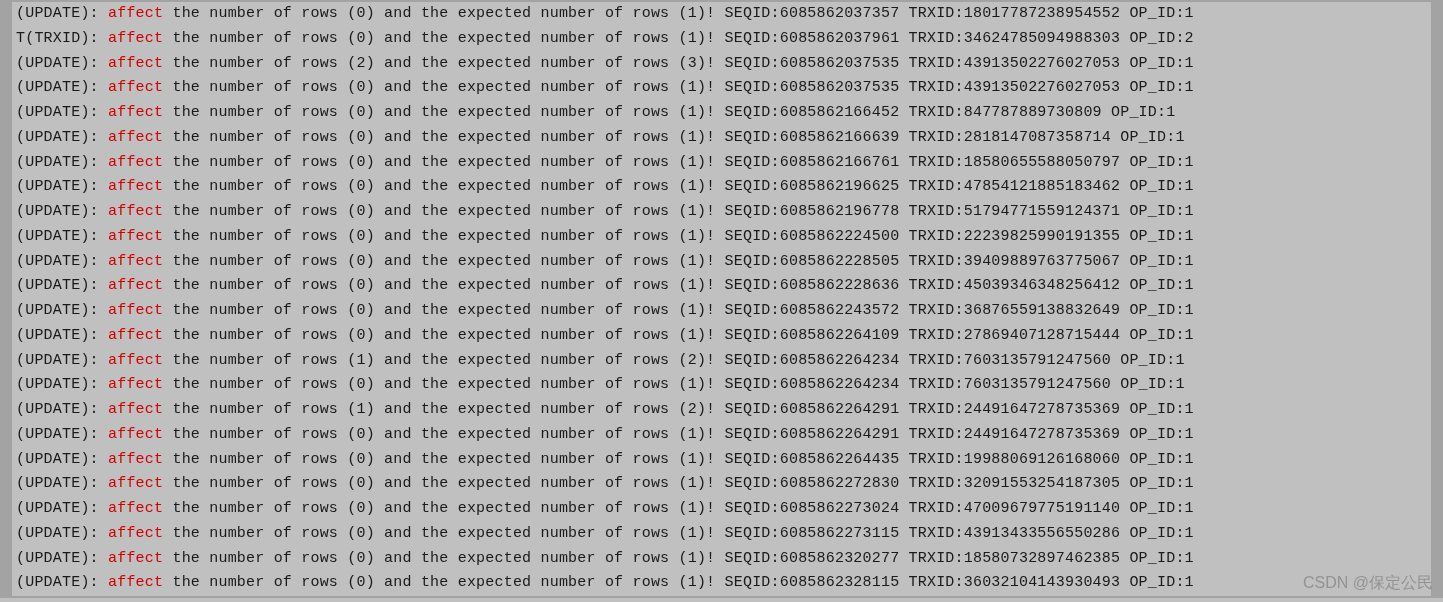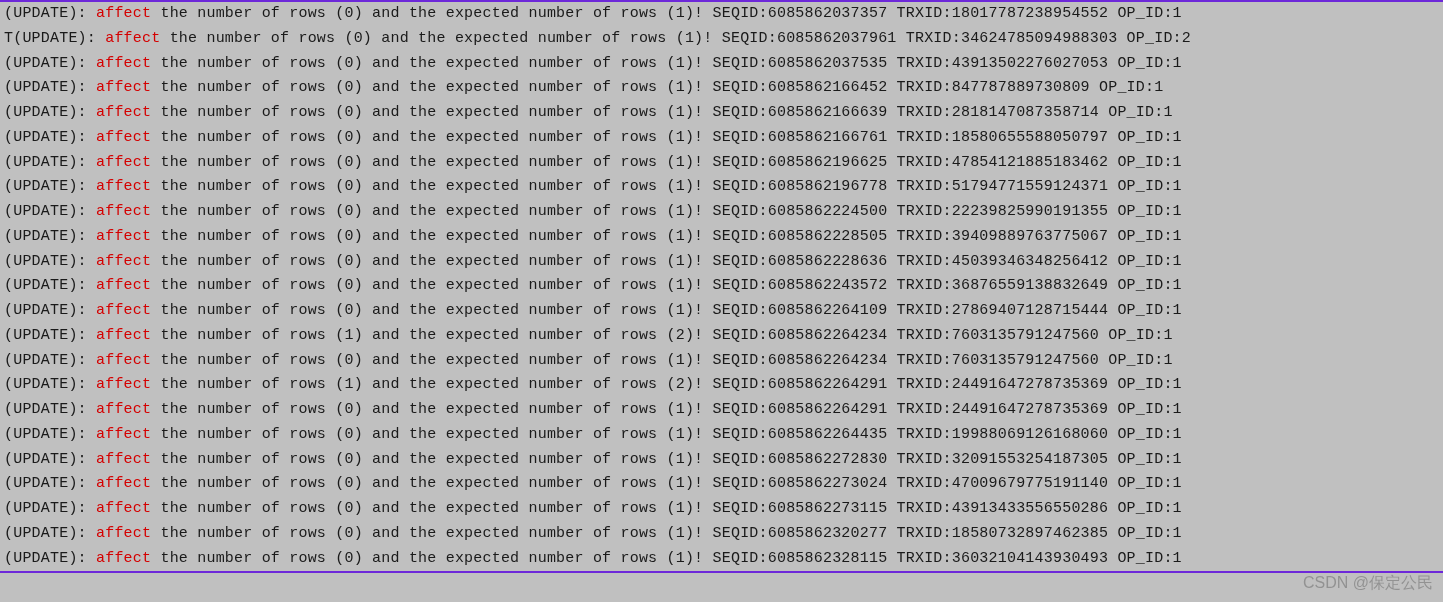--- a/index.html
+++ b/index.html
@@ -10,22 +10,22 @@
     body {
       font-family: "Courier New", Consolas, monospace;
       font-size: 15px;
       background: #c0c0c0;
       color: #1a1a1a;
       line-height: 1.65;
       overflow-x: hidden;
       white-space: nowrap;
     }
     .log-container {
-      padding: 2px 0;
-      background: #6d28d9;
+      padding: 2px 12px;
+      background: #a3a3a3;
     }
     .log-line {
       background: #c0c0c0;
       padding: 0 4px;
       white-space: pre;
       letter-spacing: 0.2px;
     }
     .highlight {
       color: #d40000;
     }
@@ -39,21 +39,22 @@
       color: rgba(60,60,60,0.35);
       font-family: Arial, sans-serif;
       pointer-events: none;
     }
   </style>
 </head>
 <body>
 
 <div class="log-container" id="log-container">
     <div class="log-line"><span class="prefix">(UPDATE): </span><span class="highlight">affect</span><span class="middle"> the number of rows (0) and the expected number of rows (1)! SEQID:6085862037357 TRXID:18017787238954552 OP_ID:1</span></div>
-    <div class="log-line"><span class="prefix">T(UPDATE): </span><span class="highlight">affect</span><span class="middle"> the number of rows (0) and the expected number of rows (1)! SEQID:6085862037961 TRXID:34624785094988303 OP_ID:2</span></div>
+    <div class="log-line"><span class="prefix">T(TRXID): </span><span class="highlight">affect</span><span class="middle"> the number of rows (0) and the expected number of rows (1)! SEQID:6085862037961 TRXID:34624785094988303 OP_ID:2</span></div>
+    <div class="log-line"><span class="prefix">(UPDATE): </span><span class="highlight">affect</span><span class="middle"> the number of rows (2) and the expected number of rows (3)! SEQID:6085862037535 TRXID:43913502276027053 OP_ID:1</span></div>
     <div class="log-line"><span class="prefix">(UPDATE): </span><span class="highlight">affect</span><span class="middle"> the number of rows (0) and the expected number of rows (1)! SEQID:6085862037535 TRXID:43913502276027053 OP_ID:1</span></div>
     <div class="log-line"><span class="prefix">(UPDATE): </span><span class="highlight">affect</span><span class="middle"> the number of rows (0) and the expected number of rows (1)! SEQID:6085862166452 TRXID:847787889730809 OP_ID:1</span></div>
     <div class="log-line"><span class="prefix">(UPDATE): </span><span class="highlight">affect</span><span class="middle"> the number of rows (0) and the expected number of rows (1)! SEQID:6085862166639 TRXID:2818147087358714 OP_ID:1</span></div>
     <div class="log-line"><span class="prefix">(UPDATE): </span><span class="highlight">affect</span><span class="middle"> the number of rows (0) and the expected number of rows (1)! SEQID:6085862166761 TRXID:18580655588050797 OP_ID:1</span></div>
     <div class="log-line"><span class="prefix">(UPDATE): </span><span class="highlight">affect</span><span class="middle"> the number of rows (0) and the expected number of rows (1)! SEQID:6085862196625 TRXID:47854121885183462 OP_ID:1</span></div>
     <div class="log-line"><span class="prefix">(UPDATE): </span><span class="highlight">affect</span><span class="middle"> the number of rows (0) and the expected number of rows (1)! SEQID:6085862196778 TRXID:51794771559124371 OP_ID:1</span></div>
     <div class="log-line"><span class="prefix">(UPDATE): </span><span class="highlight">affect</span><span class="middle"> the number of rows (0) and the expected number of rows (1)! SEQID:6085862224500 TRXID:22239825990191355 OP_ID:1</span></div>
     <div class="log-line"><span class="prefix">(UPDATE): </span><span class="highlight">affect</span><span class="middle"> the number of rows (0) and the expected number of rows (1)! SEQID:6085862228505 TRXID:39409889763775067 OP_ID:1</span></div>
     <div class="log-line"><span class="prefix">(UPDATE): </span><span class="highlight">affect</span><span class="middle"> the number of rows (0) and the expected number of rows (1)! SEQID:6085862228636 TRXID:45039346348256412 OP_ID:1</span></div>
     <div class="log-line"><span class="prefix">(UPDATE): </span><span class="highlight">affect</span><span class="middle"> the number of rows (0) and the expected number of rows (1)! SEQID:6085862243572 TRXID:36876559138832649 OP_ID:1</span></div>

